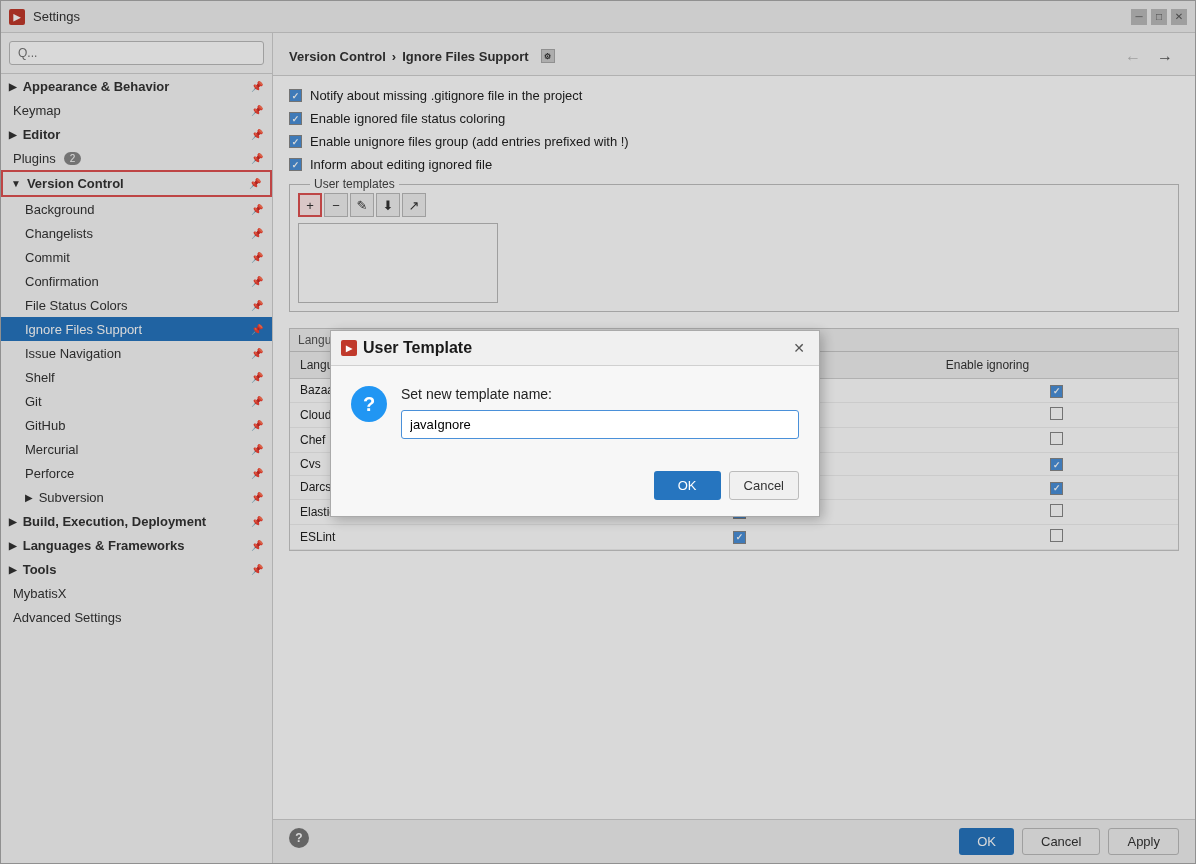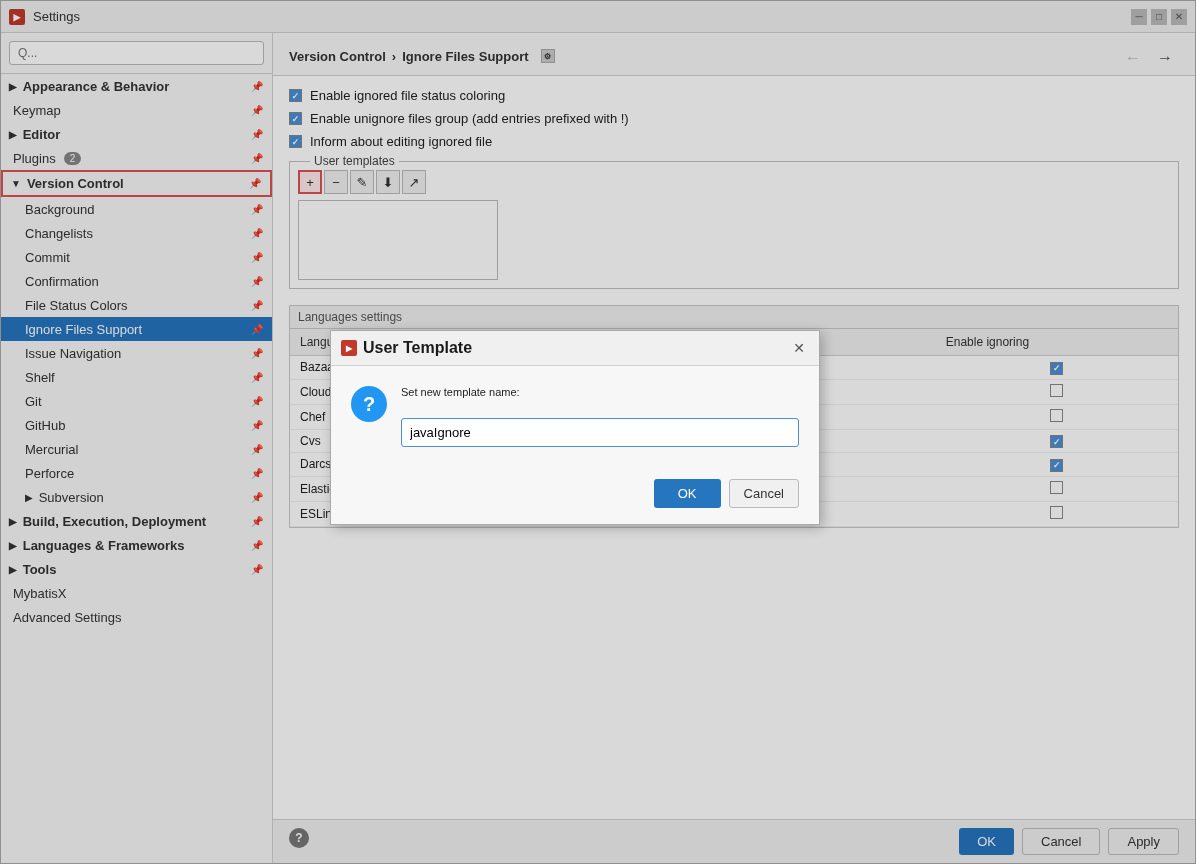--- a/index.html
+++ b/index.html
@@ -59,21 +59,21 @@
     
     .dialog-overlay { position: fixed; top: 0; left: 0; width: 100%; height: 100%; background: rgba(0,0,0,0.15); display: flex; align-items: flex-start; justify-content: flex-start; z-index: 100; }
     .dialog { position: absolute; top: 330px; left: 330px; width: 490px; background: #f7f7f7; border: 1px solid #aaa; box-shadow: 3px 3px 12px rgba(0,0,0,0.25); }
     .dialog-title-bar { display: flex; align-items: center; padding: 8px 10px; background: #f0f0f0; border-bottom: 1px solid #d0d0d0; gap: 6px; }
     .dialog-icon { width: 16px; height: 16px; }
     .dialog-title { font-size: 16px; font-weight: 600; flex: 1; }
     .dialog-close { background: none; border: none; font-size: 14px; cursor: pointer; color: #555; padding: 0 4px; }
     .dialog-body { padding: 20px 20px 16px; }
     .dialog-content-row { display: flex; align-items: flex-start; gap: 14px; }
     .dialog-question-icon { width: 36px; height: 36px; background: #2196f3; border-radius: 50%; display: flex; align-items: center; justify-content: center; color: white; font-size: 20px; font-weight: bold; flex-shrink: 0; }
-    .dialog-text { font-size: 11px; color: #222; margin-bottom: 12px; }
+    .dialog-text { font-size: 14px; color: #222; }
     .dialog-input { width: 100%; border: 1px solid #4a90d9; border-radius: 3px; padding: 6px 8px; font-size: 13px; outline: none; background: white; margin-top: 8px; }
     .dialog-buttons { display: flex; justify-content: flex-end; gap: 8px; margin-top: 16px; padding: 0 20px 16px; }
     .btn-ok { background: #2675bf; color: white; border: none; padding: 6px 24px; cursor: pointer; font-size: 13px; border-radius: 3px; }
     .btn-cancel { background: #f0f0f0; color: #333; border: 1px solid #bbb; padding: 6px 14px; cursor: pointer; font-size: 13px; border-radius: 3px; }
 
     
     .languages-section { margin-top: 16px; border: 1px solid #c8c8c8; }
     .languages-title { font-size: 12px; color: #555; padding: 4px 8px; background: #f0f0f0; border-bottom: 1px solid #c8c8c8; }
     table { width: 100%; border-collapse: collapse; }
     thead tr { background: #f0f0f0; }
@@ -237,20 +237,24 @@
           <span style="margin-left:6px; background:#ccc; border:1px solid #aaa; width:14px; height:14px; display:inline-flex; align-items:center; justify-content:center; font-size:8px;">⚙</span>
         </div>
         <div class="header-actions">
           <button class="nav-btn disabled">←</button>
           <button class="nav-btn">→</button>
         </div>
       </div>
 
       <div class="content-body">
 
+        <div class="checkbox-row">
+          <div class="cb checked"></div>
+          <span class="checkbox-label">Notify about missing .gitignore file in the project</span>
+        </div>
         <div class="checkbox-row">
           <div class="cb checked"></div>
           <span class="checkbox-label">Enable ignored file status coloring</span>
         </div>
         <div class="checkbox-row">
           <div class="cb checked"></div>
           <span class="checkbox-label">Enable unignore files group (add entries prefixed with !)</span>
         </div>
         <div class="checkbox-row">
           <div class="cb checked"></div>

